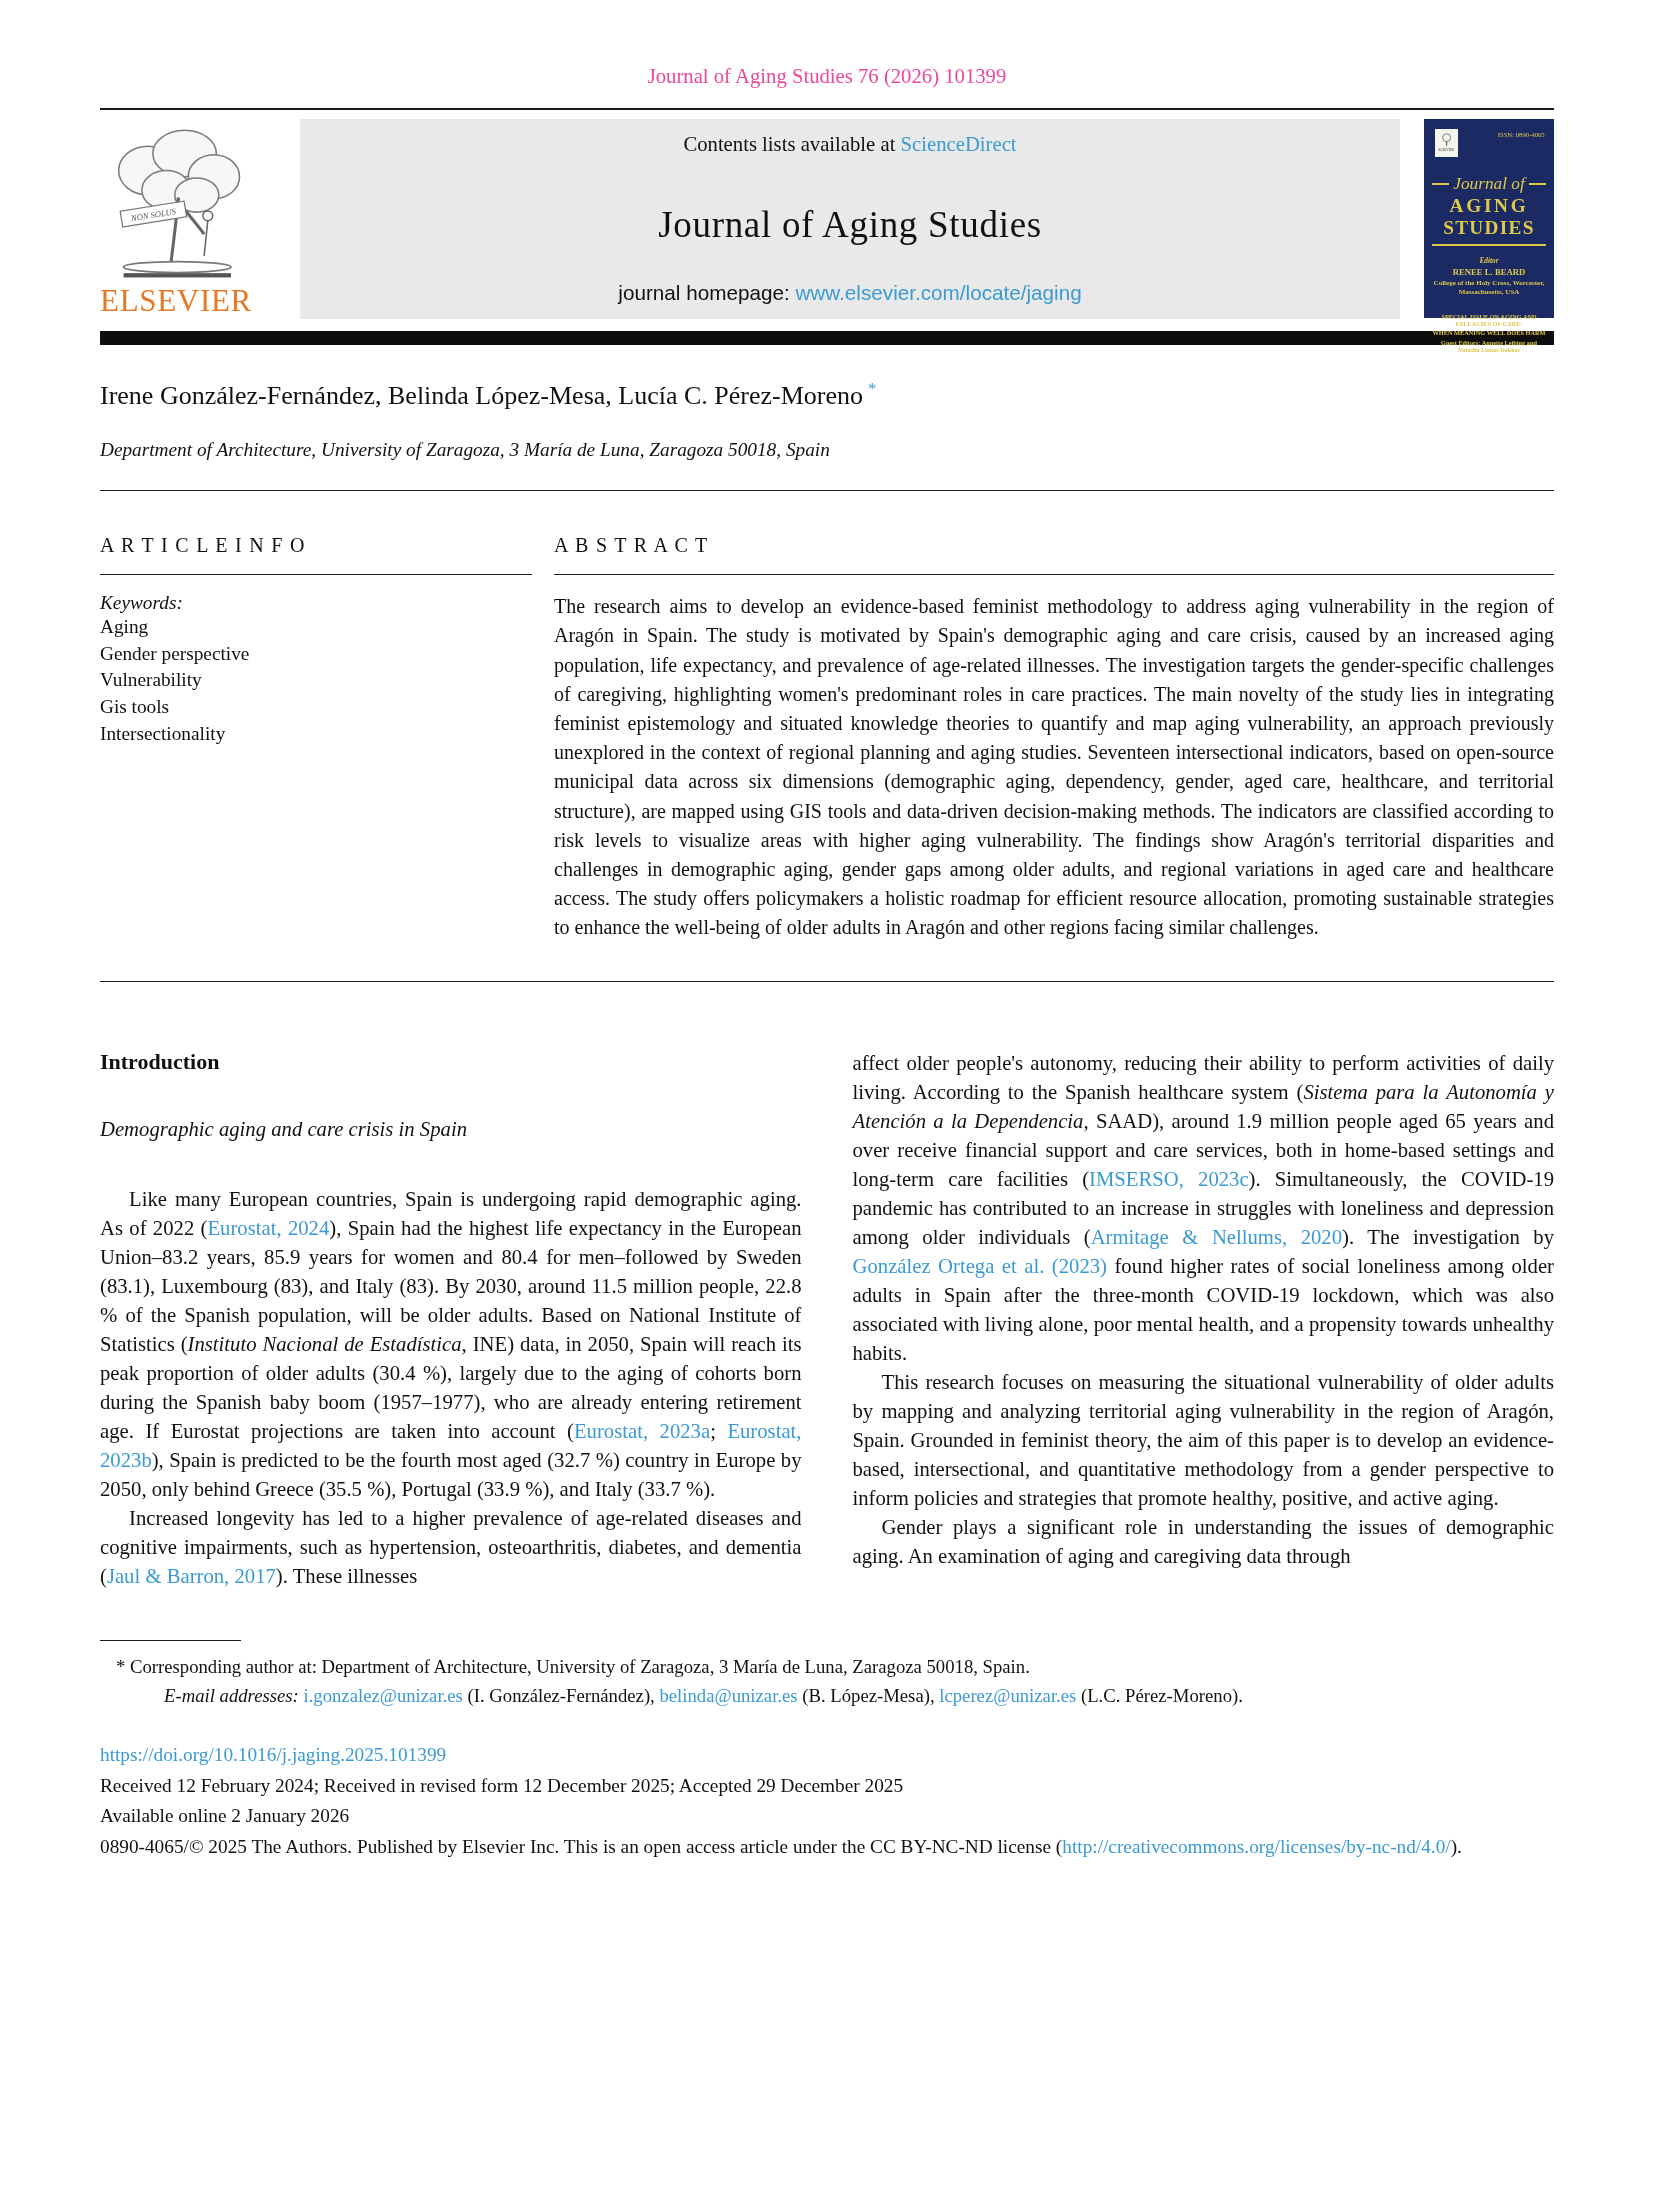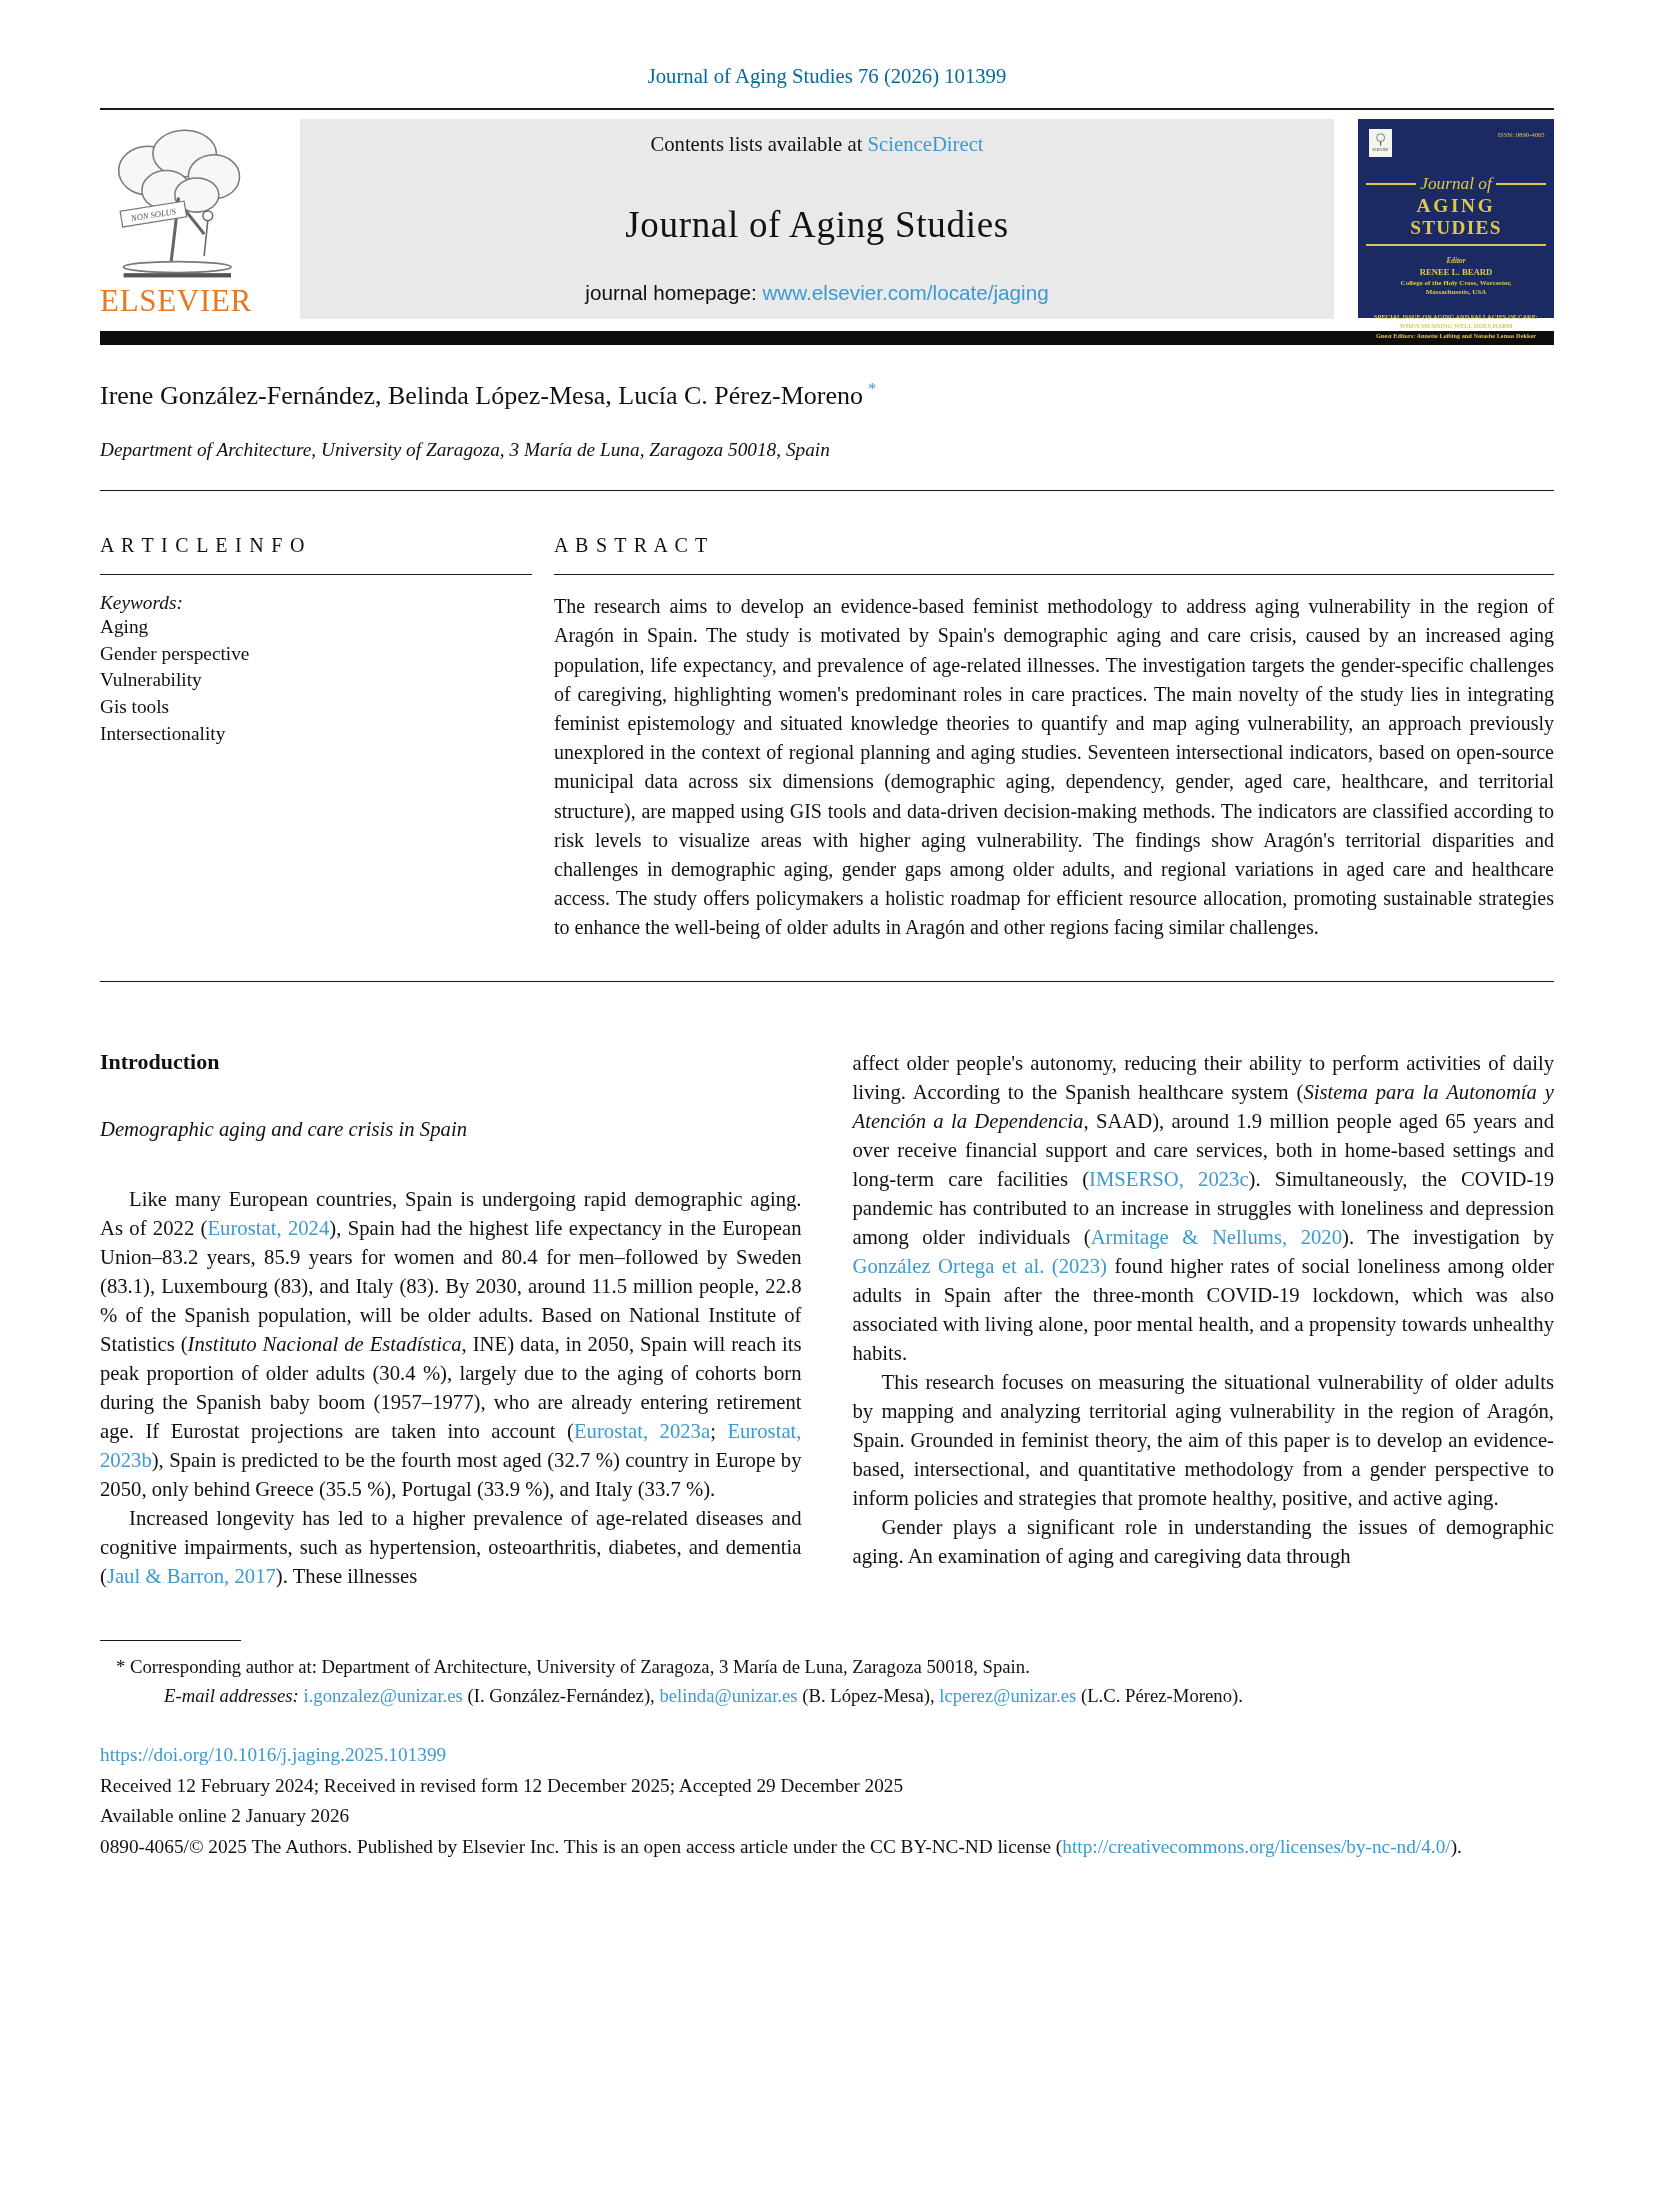--- a/index.html
+++ b/index.html
@@ -1,39 +1,39 @@
 <!DOCTYPE html>
 <html style="font-size:10.7px"><head>
 <meta charset="utf-8">
 <style>
   * { margin:0; padding:0; box-sizing:border-box; }
   html,body { background:#ffffff; }
   body { width:1654px; font-family:"Liberation Serif", serif; color:#111; }
   .page { width:1654px; height:2205px; padding:0 100px; overflow:hidden; position:relative; }
 
   
-  .cite-line { padding-top:65px; text-align:center; font-size:20.7px; color:#0369a1; }
+  .cite-line { padding-top:65px; text-align:center; font-size:20.7px; color:#ec4899; }
 
   .rule-1 { margin-top:20px; border-top:2px solid #1a1a1a; }
   .rule-2 { margin-top:29px; border-top:1.3px solid #1a1a1a; }
   .rule-3 { margin-top:39px; border-top:1.3px solid #1a1a1a; }
 
   
   .head-band { margin-top:9.3px; display:flex; align-items:stretch; height:200px; }
   .els-logo { width:200px; display:flex; flex-direction:column; align-items:flex-start; padding-top:4px; }
   .els-word { font-size:31px; color:#e87722; letter-spacing:0.7px; margin-top:1.3px; font-family:"Liberation Serif",serif; }
   .gray-box { flex:1; background:#e9e9e9; margin-right:24px; display:flex; flex-direction:column; align-items:center; justify-content:space-between; padding:13.3px 6.7px 14.7px 6.7px; }
   .contents-line { font-size:20.7px; }
   .journal-title { font-size:37px; letter-spacing:0.7px;margin-top:12px; }
   .homepage-line { font-size:20.7px; font-family:"Liberation Sans", sans-serif; }
   .lnk { color:#3b9ad1; }
   .it { font-style:italic; }
 
   
-  .cover { width:196px; height:199px; background:#1b2a63; color:#ddc84a; position:relative; padding:9.3px 8px; font-family:"Liberation Serif",serif; flex:0 0 auto; }
+  .cover { width:130px; height:199px; background:#1b2a63; color:#ddc84a; position:relative; padding:9.3px 8px; font-family:"Liberation Serif",serif; flex:0 0 auto; }
   .cover-els-box { width:23px; height:28px; background:#f5f5f0; margin-left:2.7px; display:flex; flex-direction:column; align-items:center; justify-content:center; gap:0.7px; }
   .cover-els-box .mini-els { font-size:3.3px; color:#333; letter-spacing:0; }
   .cover-issn { position:absolute; top:12px; right:9.3px; font-size:6.7px; }
   .cover-title-row { margin-top:17.3px; display:flex; align-items:center; gap:4px; }
   .cover-hline { flex:1; height:1.3px; background:#ddc84a; }
   .cover-journal-of { font-size:17.3px; font-style:italic; }
   .cover-aging { text-align:center; font-size:19.3px; font-weight:bold; letter-spacing:2.7px; margin-top:1.3px; }
   .cover-studies { text-align:center; font-size:19.3px; font-weight:bold; letter-spacing:1.3px; }
   .cover-rule { height:1.3px; background:#ddc84a; margin-top:5.3px; }
   .cover-editor-label { text-align:center; font-size:7.3px; font-weight:bold; font-style:italic; margin-top:10.7px; }

